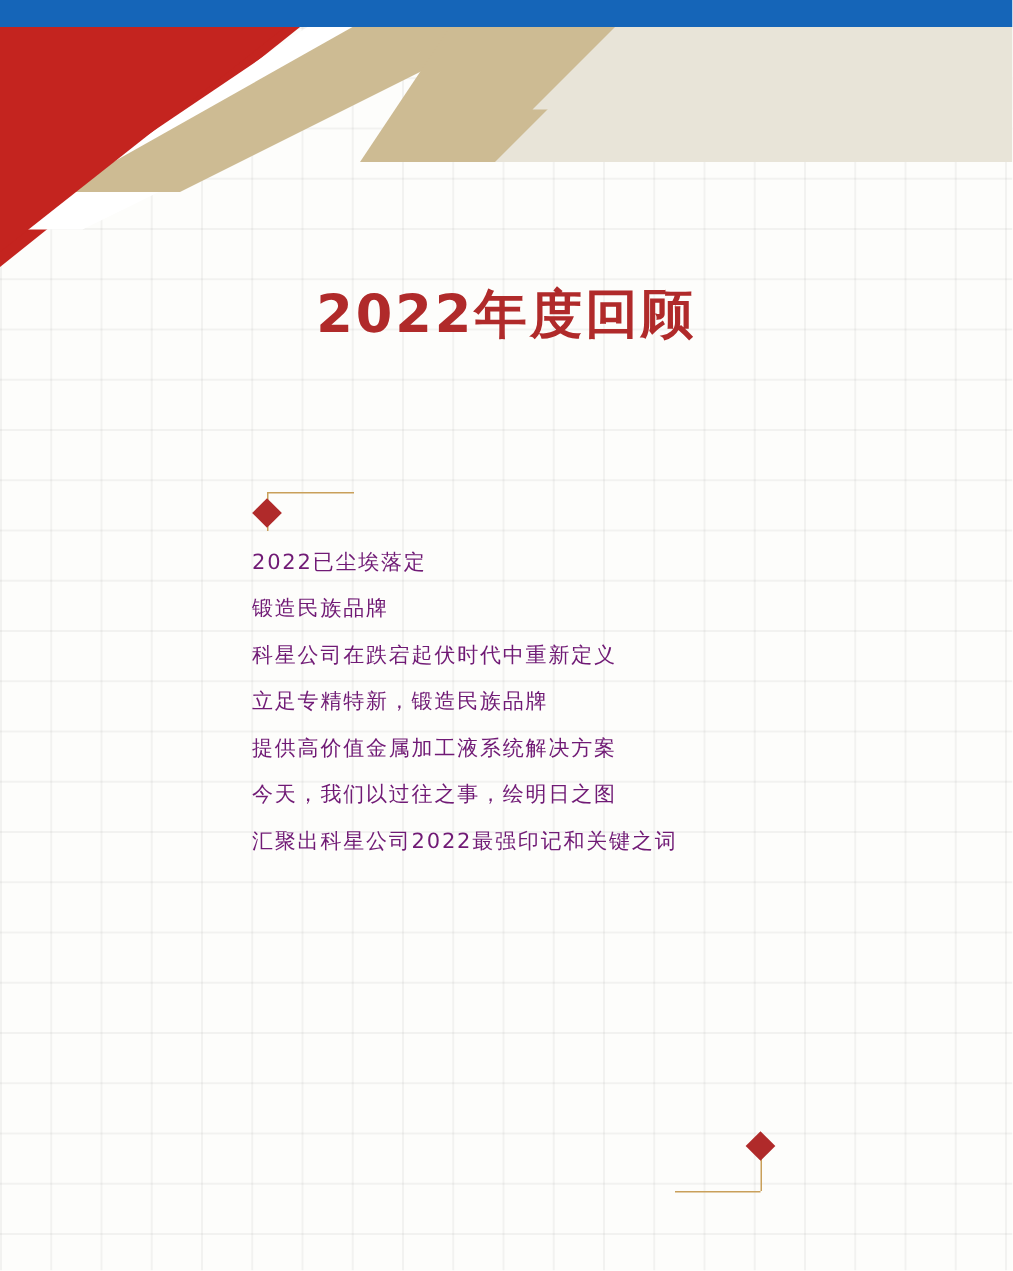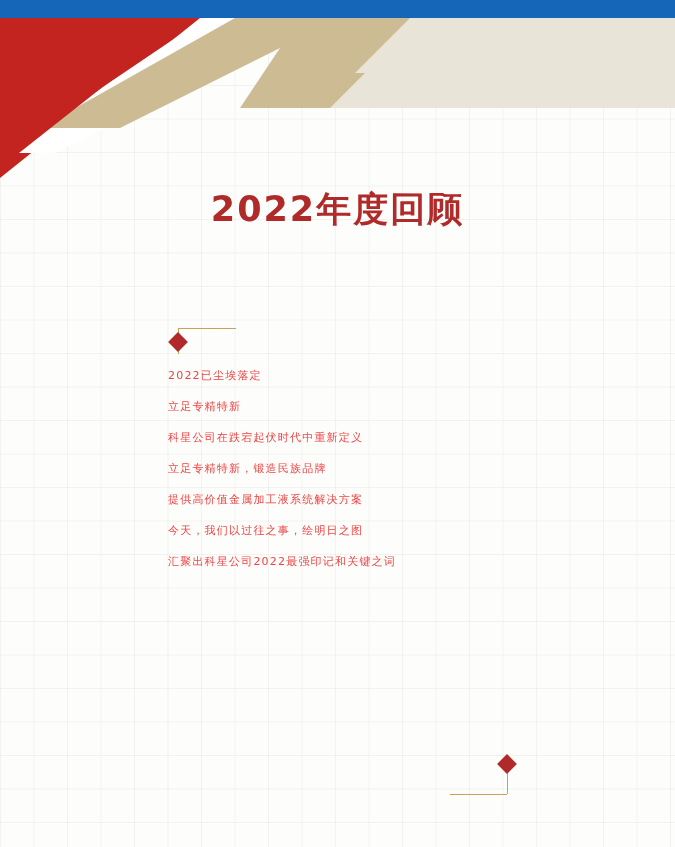--- a/index.html
+++ b/index.html
@@ -108,23 +108,23 @@
   }
   .bracket-top .diamond {
     left: 3px;
     top: 17px;
   }
 
   .lines {
     margin-top: 6px;
   }
   .line {
-    font-size: 11px;
+    font-size: 14px;
     line-height: 31px;
-    color: #ef4444;
+    color: #701a75;
     letter-spacing: 1.2px;
     white-space: nowrap;
     font-family: "DejaVu Sans", "Liberation Sans", sans-serif;
   }
 
   
   .bracket-bottom {
     position: absolute;
     top: 758px;
     left: 455px;
@@ -178,21 +178,21 @@
 
   <div class="content">
     <div class="bracket-top">
       <div class="vline"></div>
       <div class="hline"></div>
       <div class="diamond"></div>
     </div>
 
     <div class="lines">
       <div class="line">2022已尘埃落定</div>
-      <div class="line">立足专精特新</div>
+      <div class="line">锻造民族品牌</div>
       <div class="line">科星公司在跌宕起伏时代中重新定义</div>
       <div class="line">立足专精特新，锻造民族品牌</div>
       <div class="line">提供高价值金属加工液系统解决方案</div>
       <div class="line">今天，我们以过往之事，绘明日之图</div>
       <div class="line">汇聚出科星公司2022最强印记和关键之词</div>
     </div>
   </div>
 
   <div class="bracket-bottom">
     <div class="vline"></div>

